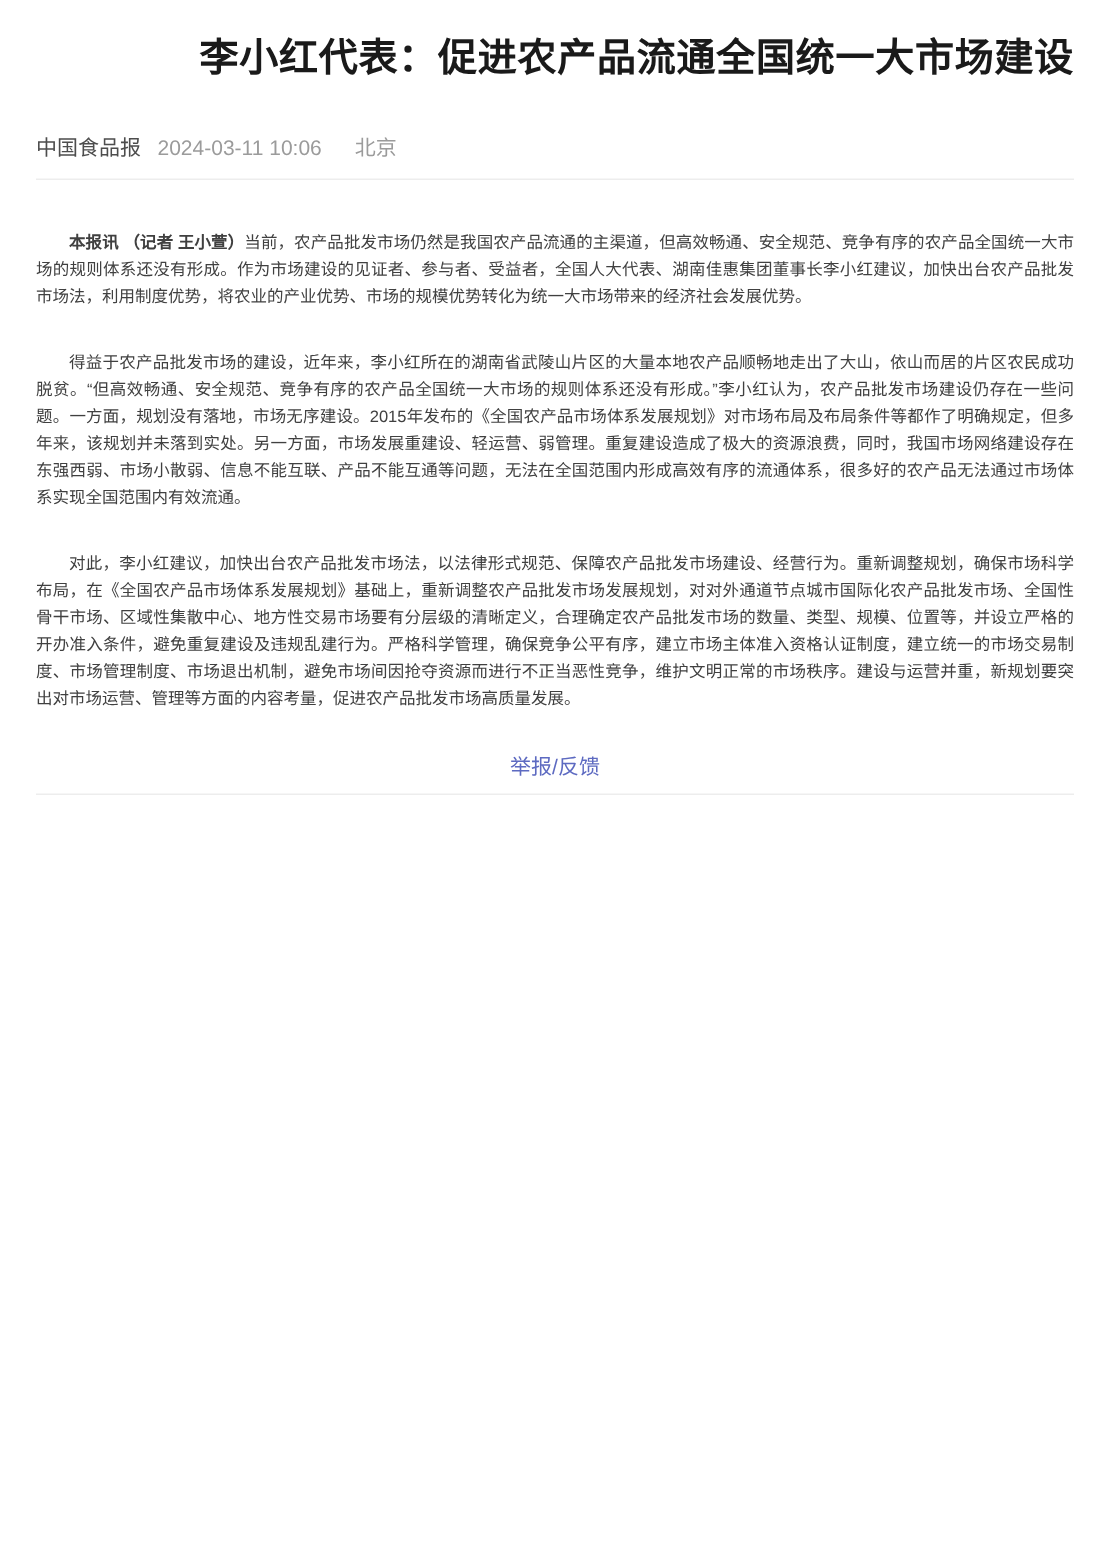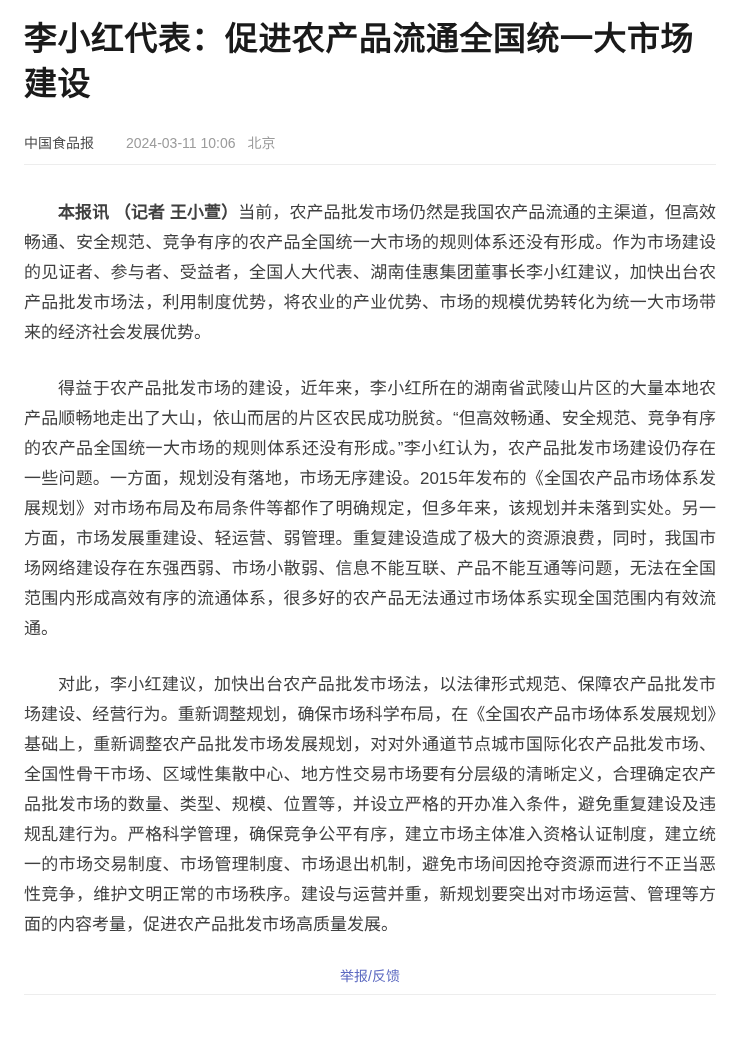--- a/index.html
+++ b/index.html
@@ -13,38 +13,38 @@
   *{margin:0;padding:0;box-sizing:border-box;}
   html,body{background:#ffffff;}
   body{
     width:740px;height:1039px;overflow:hidden;
     font-family:"Liberation Sans","DejaVu Sans",sans-serif;
     -webkit-font-smoothing:antialiased;
   }
   .page{width:740px;height:100%;padding:0 24px;background:#fff;}
   h1.article-title{
     padding-top:16px;
-    font-size:33px;line-height:45px;font-weight:700;
+    font-size:26px;line-height:45px;font-weight:700;
     color:var(--title);letter-spacing:0.5px;
-    text-align:left;
+    text-align:right;
   }
   .meta{
     margin-top:29px;
     font-size:14px;line-height:16px;color:var(--meta-time);
     white-space:nowrap;
   }
-  .meta .source{color:var(--meta-source);margin-right:32px;}
-  .meta .time{margin-right:12px;}
+  .meta .source{color:var(--meta-source);margin-right:11px;}
+  .meta .time{margin-right:22px;}
   hr.divider{
     border:none;border-top:1px solid var(--divider);
     margin:13px 0 0 0;height:0;
   }
   .article-body{margin-top:33px;}
   .article-body p{
-    font-size:17px;line-height:30px;color:var(--body);
+    font-size:11px;line-height:18px;color:var(--body);
     text-align:justify;text-indent:2em;
     margin:4px 0 26px 0;
     word-break:break-all;
   }
   .article-body .lead{font-weight:700;}
   .footer-row{
     text-align:center;
     font-size:14px;line-height:20px;
   }
   .report-link{

